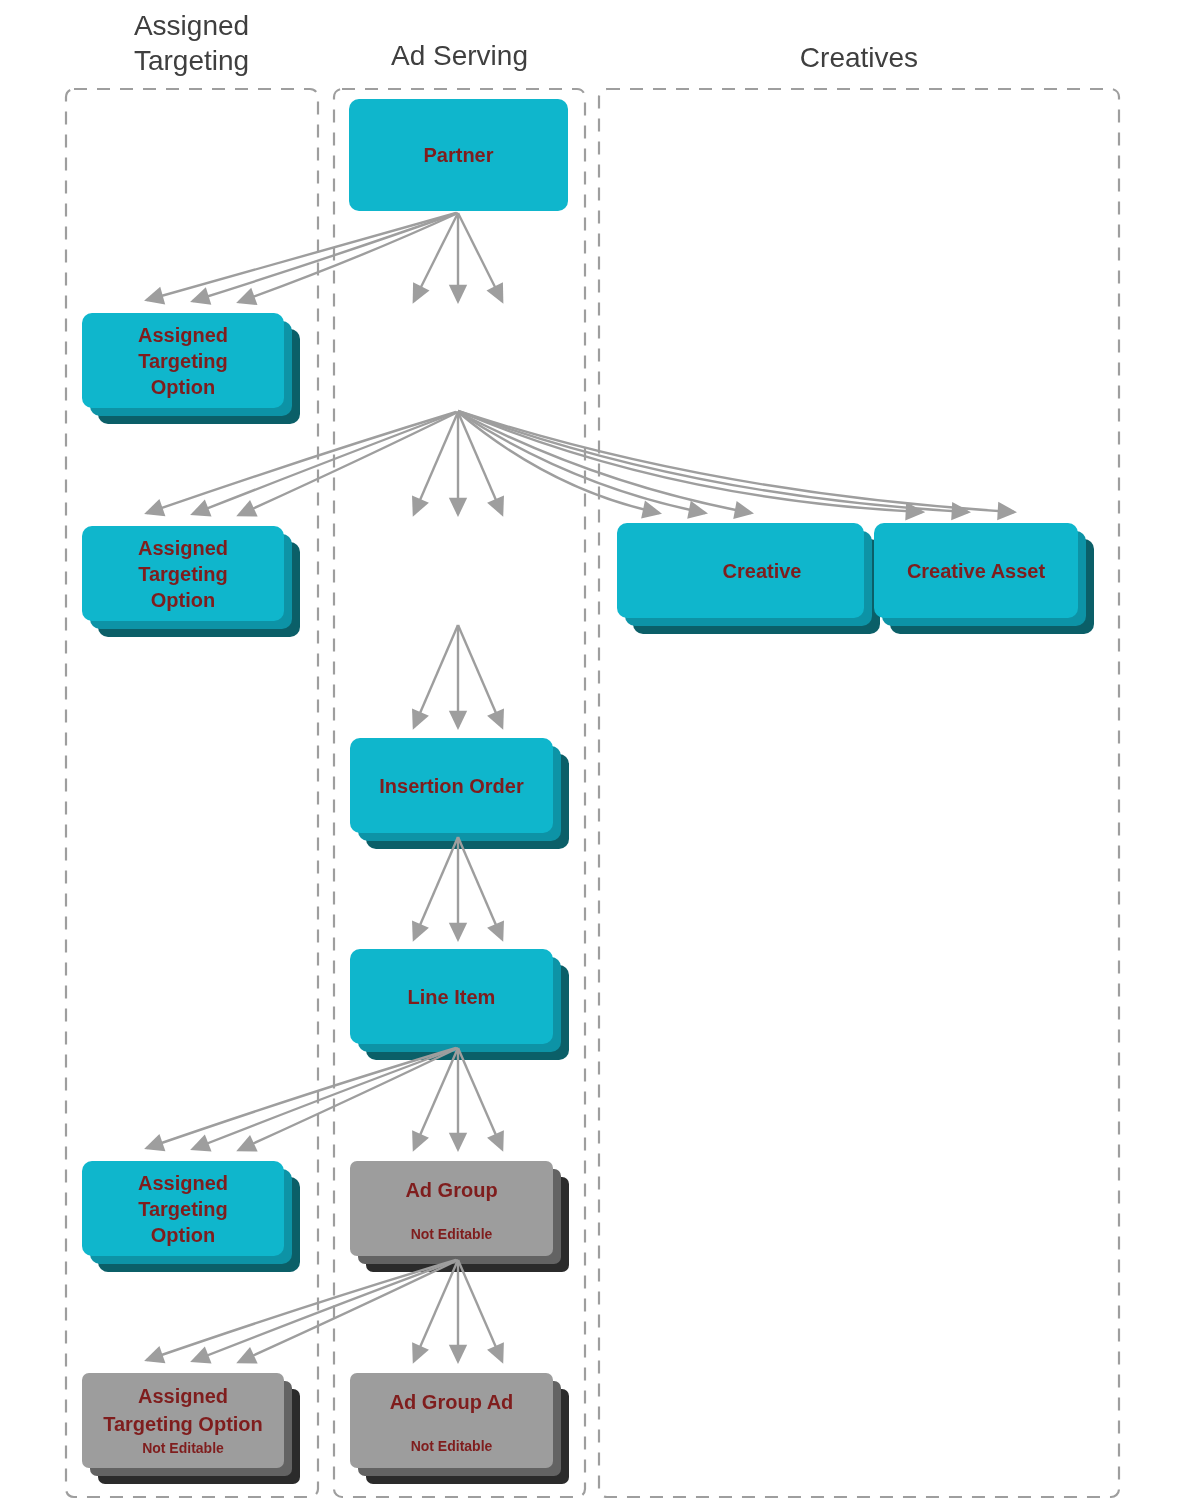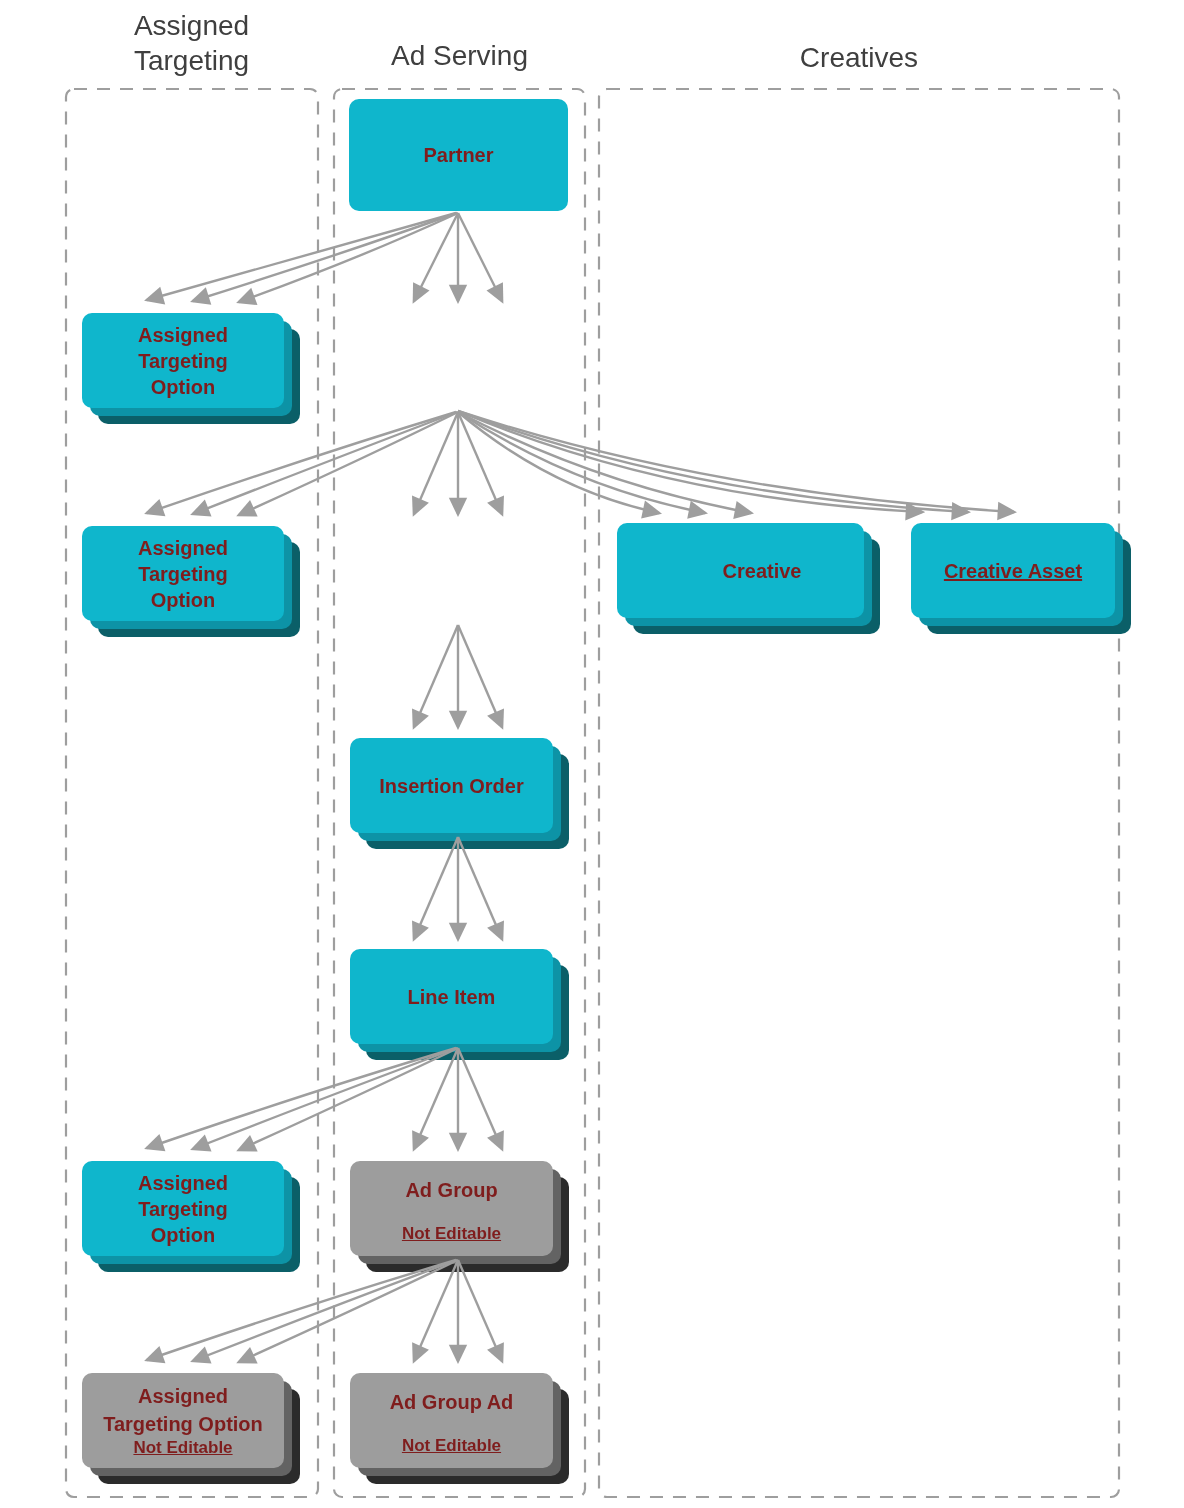--- a/index.html
+++ b/index.html
@@ -25,40 +25,40 @@
 
   .node {
     position: absolute; z-index: 2;
     border-radius: 10px;
     color: #7f1d1d; font-weight: bold; font-size: 20px;
     display: flex; flex-direction: column;
     align-items: center; justify-content: center;
     text-align: center; line-height: 26px;
   }
   .cyan { background: #0fb6cc; }
-  .gray { background: #9d9d9d; }
+  .gray { background: #9d9d9d; border-radius: 7px; }
   .stack.cyan { box-shadow: 8px 8px 0 0 #0d93a6, 16px 16px 0 0 #0b5f68; }
   .stack.gray { box-shadow: 8px 8px 0 0 #636363, 16px 16px 0 0 #2b2b2b; }
-  .node .note { font-size: 17px; line-height: 18px; text-decoration: underline; }
+  .node .note { font-size: 14px; line-height: 18px; }
   .node.with-note { justify-content: space-between; padding: 16px 0 13px; box-sizing: border-box; }
   .node.with-note.three-row { padding: 10px 0 11px; }
 
   #node-partner        { left: 349px; top: 99px;  width: 219px; height: 112px; }
   #node-advertiser     { left: 350px; top: 313px; width: 203px; height: 95px; }
   #node-campaign       { left: 350px; top: 526px; width: 203px; height: 95px; }
   #node-insertion-order{ left: 350px; top: 738px; width: 203px; height: 95px; }
   #node-line-item      { left: 350px; top: 949px; width: 203px; height: 95px; }
   #node-ad-group       { left: 350px; top: 1161px; width: 203px; height: 95px; }
   #node-ad-group-ad    { left: 350px; top: 1373px; width: 203px; height: 95px; }
   #node-ato-partner    { left: 82px;  top: 313px; width: 202px; height: 95px; }
   #node-ato-advertiser { left: 82px;  top: 526px; width: 202px; height: 95px; }
   #node-ato-line-item  { left: 82px;  top: 1161px; width: 202px; height: 95px; }
   #node-ato-ad-group   { left: 82px;  top: 1373px; width: 202px; height: 95px; }
   #node-creative       { left: 617px; top: 523px; width: 204px; height: 95px; padding-left: 43px; }
-  #node-creative-asset { left: 911px; top: 523px; width: 204px; height: 95px; text-decoration: underline; }
+  #node-creative-asset { left: 874px; top: 523px; width: 204px; height: 95px; }
 </style>
 </head>
 <body>
 
 <div class="stage">
 
   <svg id="bg-layer" class="layer" width="1184" height="1508" viewBox="0 0 1184 1508">
     <rect x="66" y="89" width="252" height="1408" rx="8" fill="none" stroke="#9e9e9e" stroke-width="2.2" stroke-dasharray="13 10"></rect>
     <rect x="334" y="89" width="251" height="1408" rx="8" fill="none" stroke="#9e9e9e" stroke-width="2.2" stroke-dasharray="13 10"></rect>
     <rect x="599" y="89" width="520" height="1408" rx="8" fill="none" stroke="#9e9e9e" stroke-width="2.2" stroke-dasharray="13 10"></rect>

